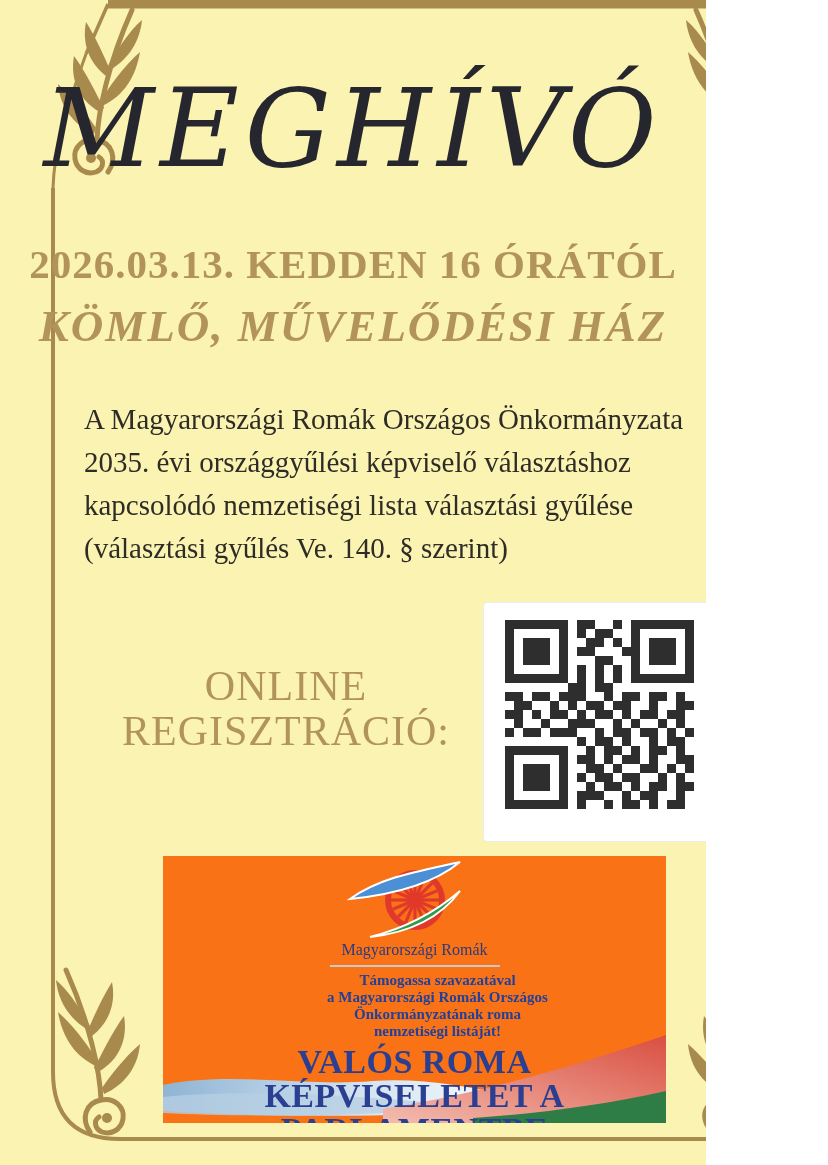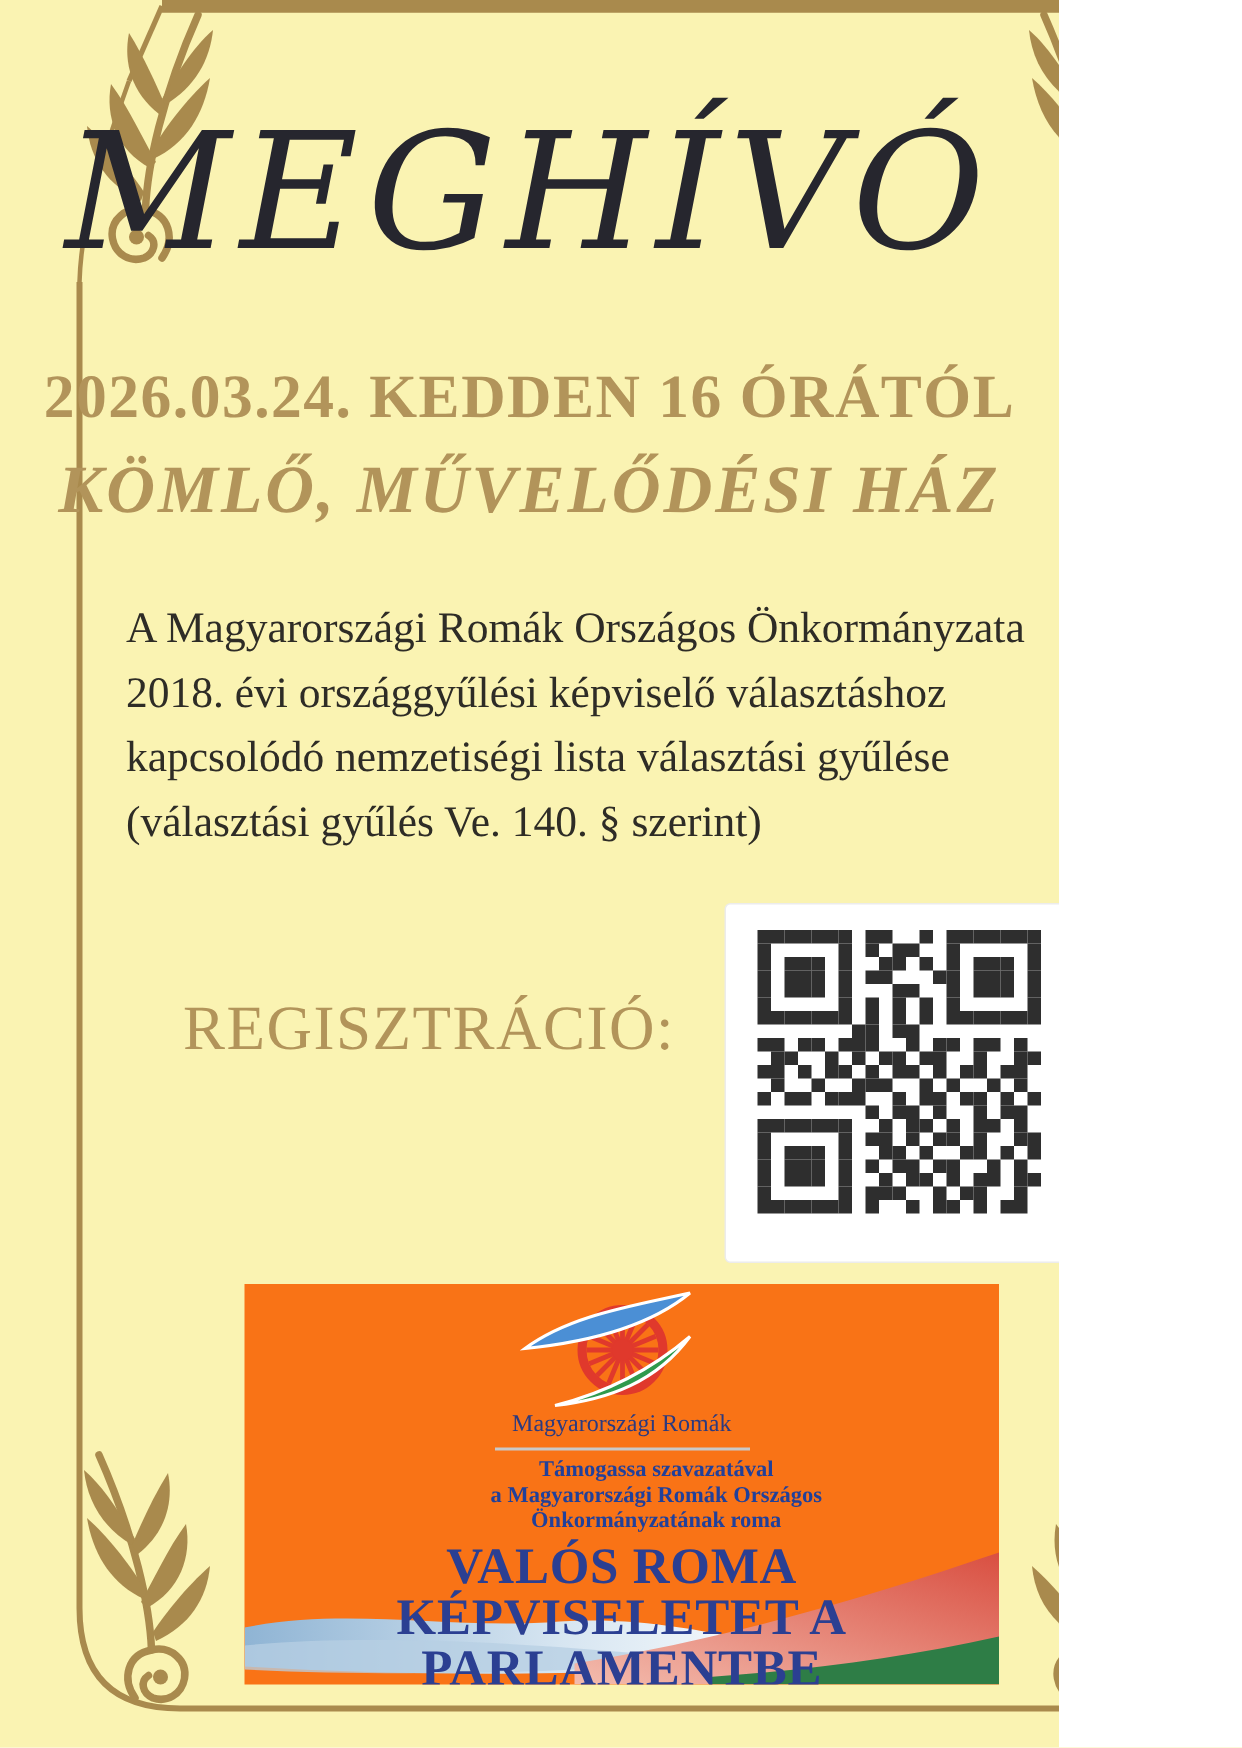--- a/index.html
+++ b/index.html
@@ -95,31 +95,32 @@
       <path d="M 800,188 V 1072 Q 800,1139 733,1139" stroke-width="4"></path>
     </g>
     <use href="#feather" transform="translate(84,156)"></use>
     <use href="#feather" transform="translate(744,156) scale(-1,1)"></use>
     <use href="#feather" transform="translate(114,1116) scale(-1,1)"></use>
     <use href="#feather" transform="translate(714,1116)"></use>
   </svg>
 
   <h1 class="title">MEGHÍVÓ</h1>
 
-  <div class="gold-line date-line">2026.03.24. KEDDEN 16 ÓRÁTÓL</div>
+  <div class="gold-line date-line">2026.03.13. KEDDEN 16 ÓRÁTÓL</div>
   <div class="gold-line venue-line">KÖMLŐ, MŰVELŐDÉSI HÁZ</div>
 
   <div class="body-block">
     <div>A Magyarországi Romák Országos Önkormányzata</div>
-    <div>2018. évi országgyűlési képviselő választáshoz</div>
+    <div>2035. évi országgyűlési képviselő választáshoz</div>
     <div>kapcsolódó nemzetiségi lista választási gyűlése</div>
     <div>(választási gyűlés Ve. 140. § szerint)</div>
   </div>
 
   <div class="online-block">
+    <div>ONLINE</div>
     <div>REGISZTRÁCIÓ:</div>
   </div>
 
   <div class="qr-card">
     <div class="qr-grid">
         <div class="qr-cell dark"></div>
         <div class="qr-cell dark"></div>
         <div class="qr-cell dark"></div>
         <div class="qr-cell dark"></div>
         <div class="qr-cell dark"></div>
@@ -593,20 +594,21 @@
       <div class="org-caption">
         <div>Magyarországi Romák</div>
       </div>
 
       <div class="divider"></div>
 
       <div class="support">
         <div>Támogassa szavazatával</div>
         <div>a Magyarországi Romák Országos</div>
         <div>Önkormányzatának roma</div>
+        <div>nemzetiségi listáját!</div>
       </div>
 
       <div class="slogan">
         <div>VALÓS ROMA KÉPVISELETET A</div>
         <div>PARLAMENTBE</div>
       </div>
     </div>
 
     <svg class="waves" width="503" height="92" viewBox="0 0 503 92" aria-hidden="true">
       <defs>

